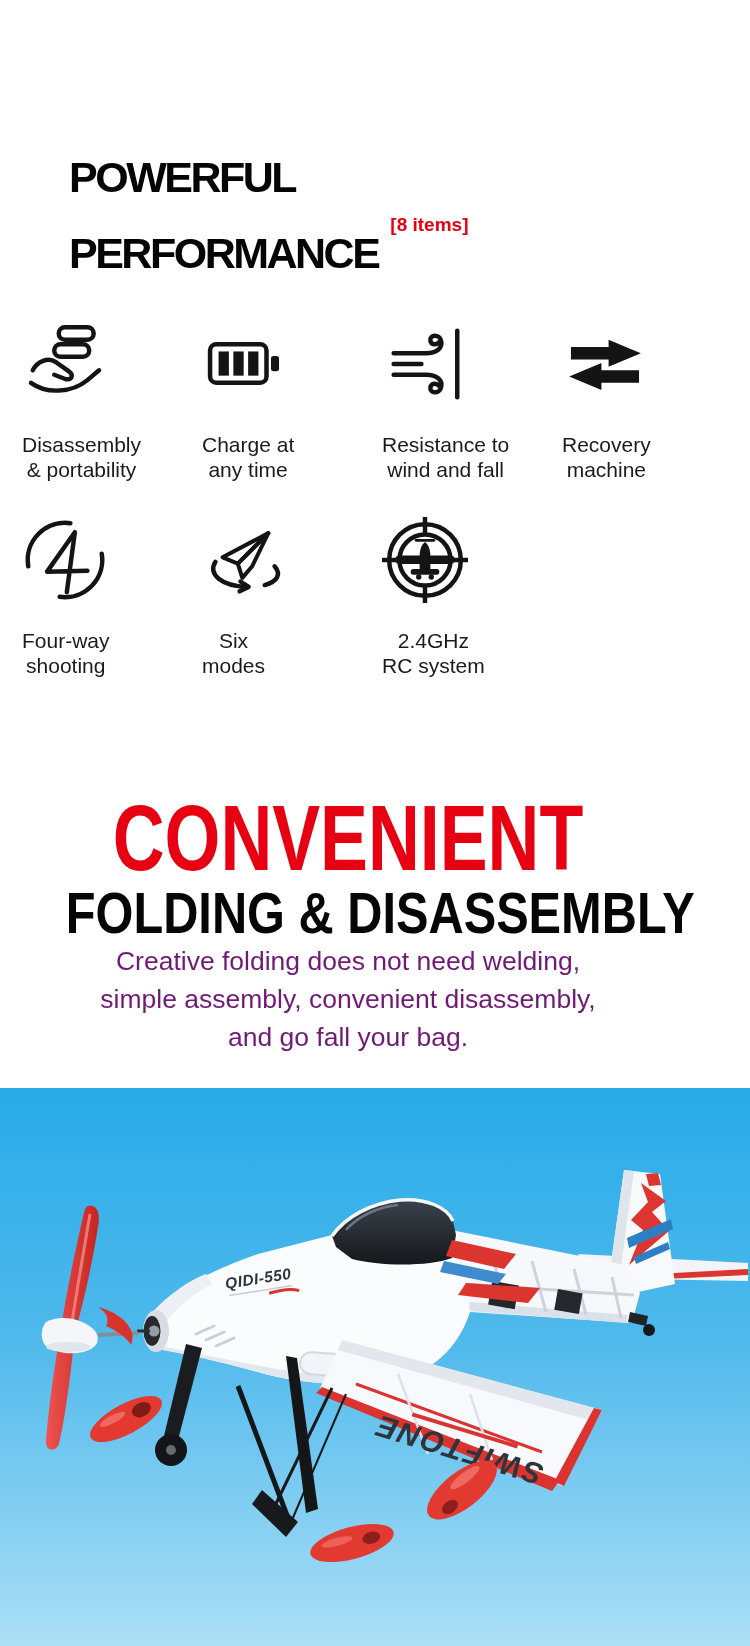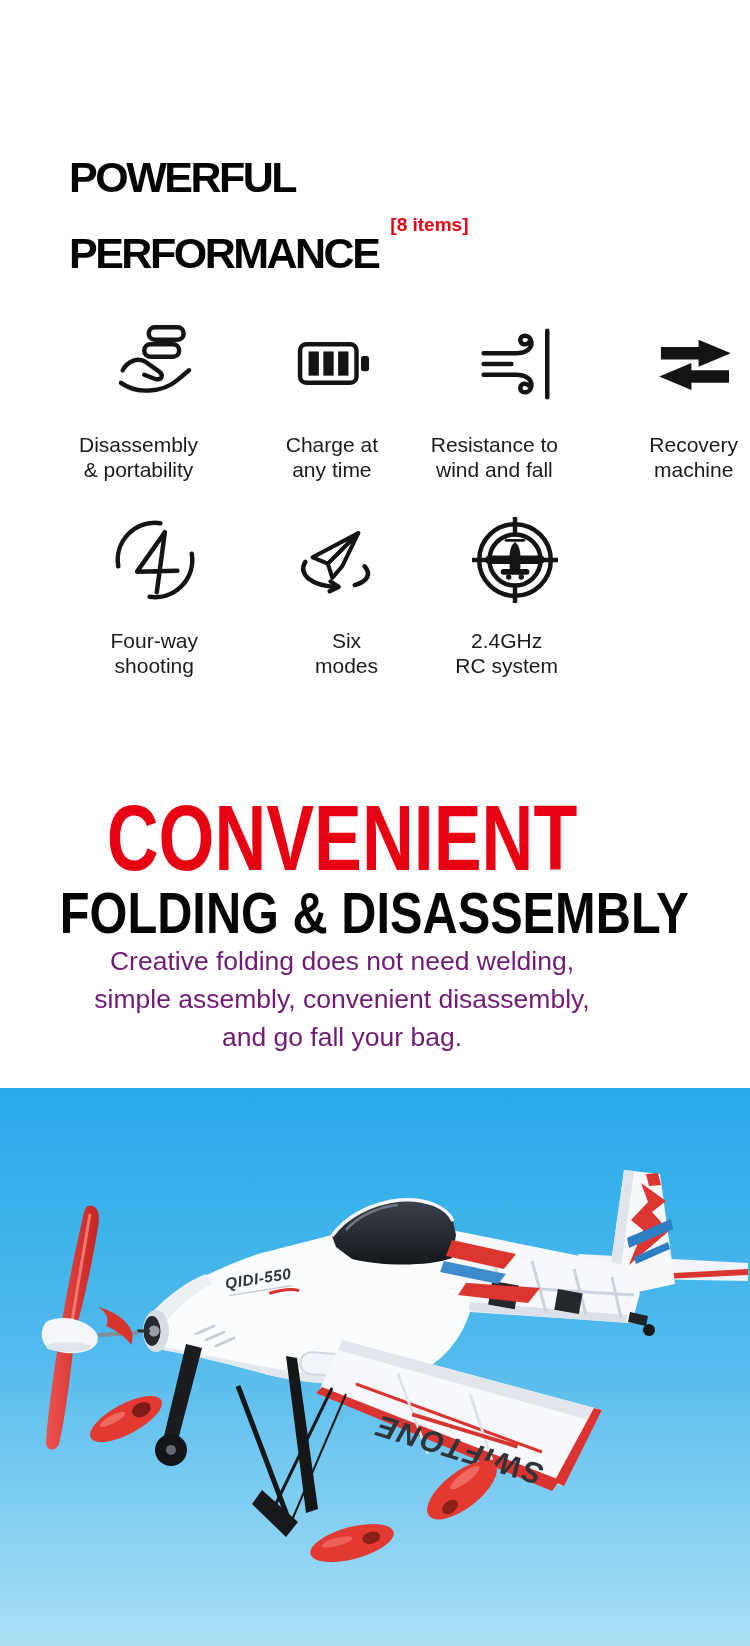--- a/index.html
+++ b/index.html
@@ -11,31 +11,31 @@
 
   
   .title-block{position:absolute;left:69px;top:139px;color:#050505;}
   .title-line{font-weight:bold;font-size:43px;line-height:76px;letter-spacing:-2.5px;white-space:nowrap;}
   .t2wrap{display:flex;align-items:flex-start;}
   .badge{font-size:19px;font-weight:700;letter-spacing:0;color:#e60012;line-height:1;margin:0 0 34px 12px;white-space:nowrap;}
 
   
   .features{position:absolute;top:320px;left:22px;width:706px;
     display:grid;grid-template-columns:repeat(4,176px);column-gap:4px;row-gap:34px;}
-  .cell{display:flex;flex-direction:column;align-items:flex-end;text-align:center;}
+  .cell{display:flex;flex-direction:column;align-items:flex-start;text-align:center;}
   .icon-box{height:88px;display:flex;align-items:center;justify-content:center;margin-bottom:24px;}
   .icon-box svg{width:86px;height:86px;display:block;}
   .flabel{font-size:21px;line-height:25px;color:#1b1b1b;}
 
   .ic{stroke:#141414;fill:none;stroke-width:5;stroke-linecap:round;stroke-linejoin:round;}
   .icf{fill:#141414;stroke:none;}
   .ictxt{fill:#141414;font-family:"Liberation Sans",sans-serif;font-weight:bold;}
 
   
-  .s2{position:absolute;top:790px;left:6px;width:672px;text-align:center;color:#0a0a0a;}
+  .s2{position:absolute;top:790px;left:12px;width:672px;text-align:center;color:#0a0a0a;}
   .s2-title{font-size:92px;line-height:96px;font-weight:bold;color:#e60012;transform:scaleX(.78);white-space:nowrap;}
   .s2-sub{font-size:58px;line-height:58px;font-weight:bold;margin-top:-2px;transform:scaleX(.84);white-space:nowrap;color:#060606;}
   .para{margin-top:0;font-size:26.5px;line-height:38px;color:#701a75;}
 
   
   .hero{position:absolute;top:1088px;left:0;width:750px;height:558px;}
   .hero svg{display:block;}
 </style>
 </head>
 <body>

